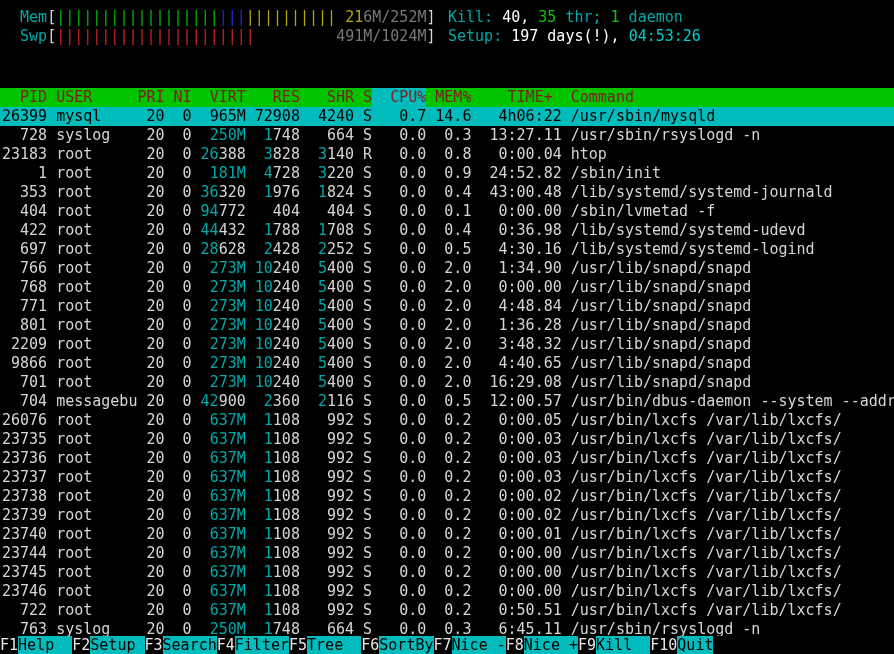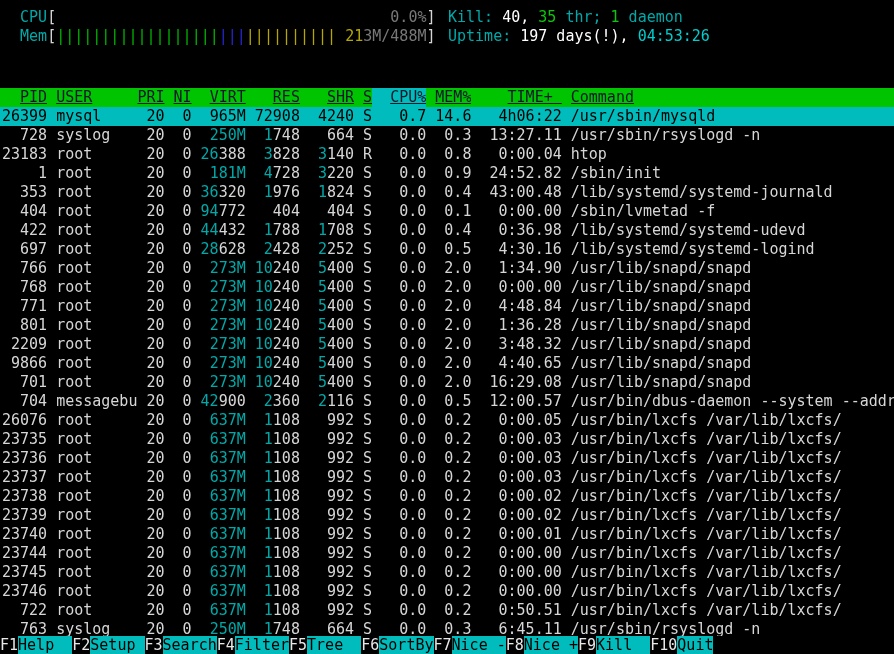--- a/index.html
+++ b/index.html
@@ -23,39 +23,39 @@
   #meters{position:absolute;left:2px;top:8px;}
   #info{position:absolute;left:448px;top:8px;}
   
   #table{position:absolute;left:0;top:88px;width:894px;}
   .cell{display:inline-block;white-space:pre;overflow:hidden;vertical-align:top;}
   .row{height:19px;white-space:pre;overflow:hidden;padding-left:2px;}
   .row .cell{color:#d6d6d6;}
   .row.selected{background:#00bcbc;}
   .row.selected .cell,.row.selected .cell span{color:#000 !important;}
   .thead{background:#00c400;height:19px;white-space:pre;overflow:hidden;padding-left:2px;}
-  .thead .cell{color:#0f172a;text-decoration:underline;}
+  .thead .cell{color:#7f1d1d;}
   .thead .cell.sort{background:#00bcbc;}
   
   #fnbar{position:absolute;left:0;bottom:0;width:894px;height:18px;background:#000;
          line-height:18px;white-space:pre;overflow:hidden;}
   .fkey{color:#e8e8e8;background:#000;display:inline-block;white-space:pre;}
   .flabel{color:#000;background:#00bcbc;display:inline-block;white-space:pre;}
 </style>
 </head>
 <body>
 
 <div id="screen">
   <div id="meters">
-    <div class="line" id="cpu-meter"><span>  </span><span class="c-cyan">CPU</span><span class="c-white">[</span><span>                                     </span><span class="c-gray">0.0%</span><span class="c-white">]</span></div>
-    <div class="line" id="mem-meter"><span>  </span><span class="c-cyan">Mem</span><span class="c-white">[</span><span class="c-green">||||||||||||||||||</span><span class="c-blue">|||</span><span class="c-yellow">||||||||||</span><span> </span><span class="c-yellow">21</span><span class="c-gray">3M/488M</span><span class="c-white">]</span></div>
+    <div class="line" id="mem-meter"><span>  </span><span class="c-cyan">Mem</span><span class="c-white">[</span><span class="c-green">||||||||||||||||||</span><span class="c-blue">|||</span><span class="c-yellow">||||||||||</span><span> </span><span class="c-yellow">21</span><span class="c-gray">6M/252M</span><span class="c-white">]</span></div>
+    <div class="line" id="swp-meter"><span>  </span><span class="c-cyan">Swp</span><span class="c-white">[</span><span class="c-red">||||||||||||||||||||||</span><span>         </span><span class="c-gray">491M/1024M</span><span class="c-white">]</span></div>
   </div>
   <div id="info">
     <div class="line" id="tasks-line"><span class="c-cyan">Kill: </span><span class="c-bwhite">40, </span><span class="c-bgreen">35</span><span class="c-cyan"> thr; </span><span class="c-bgreen">1</span><span class="c-cyan"> daemon</span></div>
-    <div class="line" id="uptime-line"><span class="c-cyan">Uptime: </span><span class="c-bwhite">197 days(!), </span><span class="c-bcyan">04:53:26</span></div>
+    <div class="line" id="uptime-line"><span class="c-cyan">Setup: </span><span class="c-bwhite">197 days(!), </span><span class="c-bcyan">04:53:26</span></div>
   </div>
   <div id="table">
     <div class="thead" id="thead"><span class="cell" style="width: 5ch; text-align: right;">PID</span><span class="cell" style="width: 1ch; text-align: left;"></span><span class="cell" style="width: 9ch; text-align: left;">USER</span><span class="cell" style="width: 3ch; text-align: right;">PRI</span><span class="cell" style="width: 3ch; text-align: right;">NI</span><span class="cell" style="width: 6ch; text-align: right;">VIRT</span><span class="cell" style="width: 6ch; text-align: right;">RES</span><span class="cell" style="width: 6ch; text-align: right;">SHR</span><span class="cell" style="width: 1ch; text-align: left;"></span><span class="cell" style="width: 1ch; text-align: left;">S</span><span class="cell sort" style="width: 6ch; text-align: right;">CPU%</span><span class="cell" style="width: 5ch; text-align: right;">MEM%</span><span class="cell" style="width: 10ch; text-align: right;">TIME+ </span><span class="cell" style="width: 1ch; text-align: left;"></span><span class="cell" style="text-align: left;">Command</span></div>
     <div id="tbody">
         <div class="row selected"><span class="cell c-white" style="width: 5ch; text-align: right;">26399</span><span class="cell c-white" style="width: 1ch; text-align: left;"></span><span class="cell c-white" style="width: 9ch; text-align: left;">mysql</span><span class="cell c-white" style="width: 3ch; text-align: right;">20</span><span class="cell c-white" style="width: 3ch; text-align: right;">0</span><span class="cell" style="width: 6ch; text-align: right;"><span class="c-cyan">965M</span></span><span class="cell" style="width: 6ch; text-align: right;"><span class="c-cyan">72</span><span class="c-white">908</span></span><span class="cell" style="width: 6ch; text-align: right;"><span class="c-cyan">4</span><span class="c-white">240</span></span><span class="cell c-white" style="width: 1ch; text-align: left;"></span><span class="cell c-white" style="width: 1ch; text-align: left;">S</span><span class="cell c-white" style="width: 6ch; text-align: right;">0.7</span><span class="cell c-white" style="width: 5ch; text-align: right;">14.6</span><span class="cell c-white" style="width: 10ch; text-align: right;">4h06:22</span><span class="cell c-white" style="width: 1ch; text-align: left;"></span><span class="cell c-white" style="text-align: left;">/usr/sbin/mysqld</span></div>
         <div class="row"><span class="cell c-white" style="width: 5ch; text-align: right;">728</span><span class="cell c-white" style="width: 1ch; text-align: left;"></span><span class="cell c-gray" style="width: 9ch; text-align: left;">syslog</span><span class="cell c-white" style="width: 3ch; text-align: right;">20</span><span class="cell c-white" style="width: 3ch; text-align: right;">0</span><span class="cell" style="width: 6ch; text-align: right;"><span class="c-cyan">250M</span></span><span class="cell" style="width: 6ch; text-align: right;"><span class="c-cyan">1</span><span class="c-white">748</span></span><span class="cell" style="width: 6ch; text-align: right;"><span class="c-white">664</span></span><span class="cell c-white" style="width: 1ch; text-align: left;"></span><span class="cell c-white" style="width: 1ch; text-align: left;">S</span><span class="cell c-white" style="width: 6ch; text-align: right;">0.0</span><span class="cell c-white" style="width: 5ch; text-align: right;">0.3</span><span class="cell c-white" style="width: 10ch; text-align: right;">13:27.11</span><span class="cell c-white" style="width: 1ch; text-align: left;"></span><span class="cell c-white" style="text-align: left;">/usr/sbin/rsyslogd -n</span></div>
         <div class="row"><span class="cell c-white" style="width: 5ch; text-align: right;">23183</span><span class="cell c-white" style="width: 1ch; text-align: left;"></span><span class="cell c-white" style="width: 9ch; text-align: left;">root</span><span class="cell c-white" style="width: 3ch; text-align: right;">20</span><span class="cell c-white" style="width: 3ch; text-align: right;">0</span><span class="cell" style="width: 6ch; text-align: right;"><span class="c-cyan">26</span><span class="c-white">388</span></span><span class="cell" style="width: 6ch; text-align: right;"><span class="c-cyan">3</span><span class="c-white">828</span></span><span class="cell" style="width: 6ch; text-align: right;"><span class="c-cyan">3</span><span class="c-white">140</span></span><span class="cell c-white" style="width: 1ch; text-align: left;"></span><span class="cell c-bgreen" style="width: 1ch; text-align: left;">R</span><span class="cell c-white" style="width: 6ch; text-align: right;">0.0</span><span class="cell c-white" style="width: 5ch; text-align: right;">0.8</span><span class="cell c-white" style="width: 10ch; text-align: right;">0:00.04</span><span class="cell c-white" style="width: 1ch; text-align: left;"></span><span class="cell c-white" style="text-align: left;">htop</span></div>
         <div class="row"><span class="cell c-white" style="width: 5ch; text-align: right;">1</span><span class="cell c-white" style="width: 1ch; text-align: left;"></span><span class="cell c-white" style="width: 9ch; text-align: left;">root</span><span class="cell c-white" style="width: 3ch; text-align: right;">20</span><span class="cell c-white" style="width: 3ch; text-align: right;">0</span><span class="cell" style="width: 6ch; text-align: right;"><span class="c-cyan">181M</span></span><span class="cell" style="width: 6ch; text-align: right;"><span class="c-cyan">4</span><span class="c-white">728</span></span><span class="cell" style="width: 6ch; text-align: right;"><span class="c-cyan">3</span><span class="c-white">220</span></span><span class="cell c-white" style="width: 1ch; text-align: left;"></span><span class="cell c-white" style="width: 1ch; text-align: left;">S</span><span class="cell c-white" style="width: 6ch; text-align: right;">0.0</span><span class="cell c-white" style="width: 5ch; text-align: right;">0.9</span><span class="cell c-white" style="width: 10ch; text-align: right;">24:52.82</span><span class="cell c-white" style="width: 1ch; text-align: left;"></span><span class="cell c-white" style="text-align: left;">/sbin/init</span></div>
         <div class="row"><span class="cell c-white" style="width: 5ch; text-align: right;">353</span><span class="cell c-white" style="width: 1ch; text-align: left;"></span><span class="cell c-white" style="width: 9ch; text-align: left;">root</span><span class="cell c-white" style="width: 3ch; text-align: right;">20</span><span class="cell c-white" style="width: 3ch; text-align: right;">0</span><span class="cell" style="width: 6ch; text-align: right;"><span class="c-cyan">36</span><span class="c-white">320</span></span><span class="cell" style="width: 6ch; text-align: right;"><span class="c-cyan">1</span><span class="c-white">976</span></span><span class="cell" style="width: 6ch; text-align: right;"><span class="c-cyan">1</span><span class="c-white">824</span></span><span class="cell c-white" style="width: 1ch; text-align: left;"></span><span class="cell c-white" style="width: 1ch; text-align: left;">S</span><span class="cell c-white" style="width: 6ch; text-align: right;">0.0</span><span class="cell c-white" style="width: 5ch; text-align: right;">0.4</span><span class="cell c-white" style="width: 10ch; text-align: right;">43:00.48</span><span class="cell c-white" style="width: 1ch; text-align: left;"></span><span class="cell c-white" style="text-align: left;">/lib/systemd/systemd-journald</span></div>
         <div class="row"><span class="cell c-white" style="width: 5ch; text-align: right;">404</span><span class="cell c-white" style="width: 1ch; text-align: left;"></span><span class="cell c-white" style="width: 9ch; text-align: left;">root</span><span class="cell c-white" style="width: 3ch; text-align: right;">20</span><span class="cell c-white" style="width: 3ch; text-align: right;">0</span><span class="cell" style="width: 6ch; text-align: right;"><span class="c-cyan">94</span><span class="c-white">772</span></span><span class="cell" style="width: 6ch; text-align: right;"><span class="c-white">404</span></span><span class="cell" style="width: 6ch; text-align: right;"><span class="c-white">404</span></span><span class="cell c-white" style="width: 1ch; text-align: left;"></span><span class="cell c-white" style="width: 1ch; text-align: left;">S</span><span class="cell c-white" style="width: 6ch; text-align: right;">0.0</span><span class="cell c-white" style="width: 5ch; text-align: right;">0.1</span><span class="cell c-white" style="width: 10ch; text-align: right;">0:00.00</span><span class="cell c-white" style="width: 1ch; text-align: left;"></span><span class="cell c-white" style="text-align: left;">/sbin/lvmetad -f</span></div>

